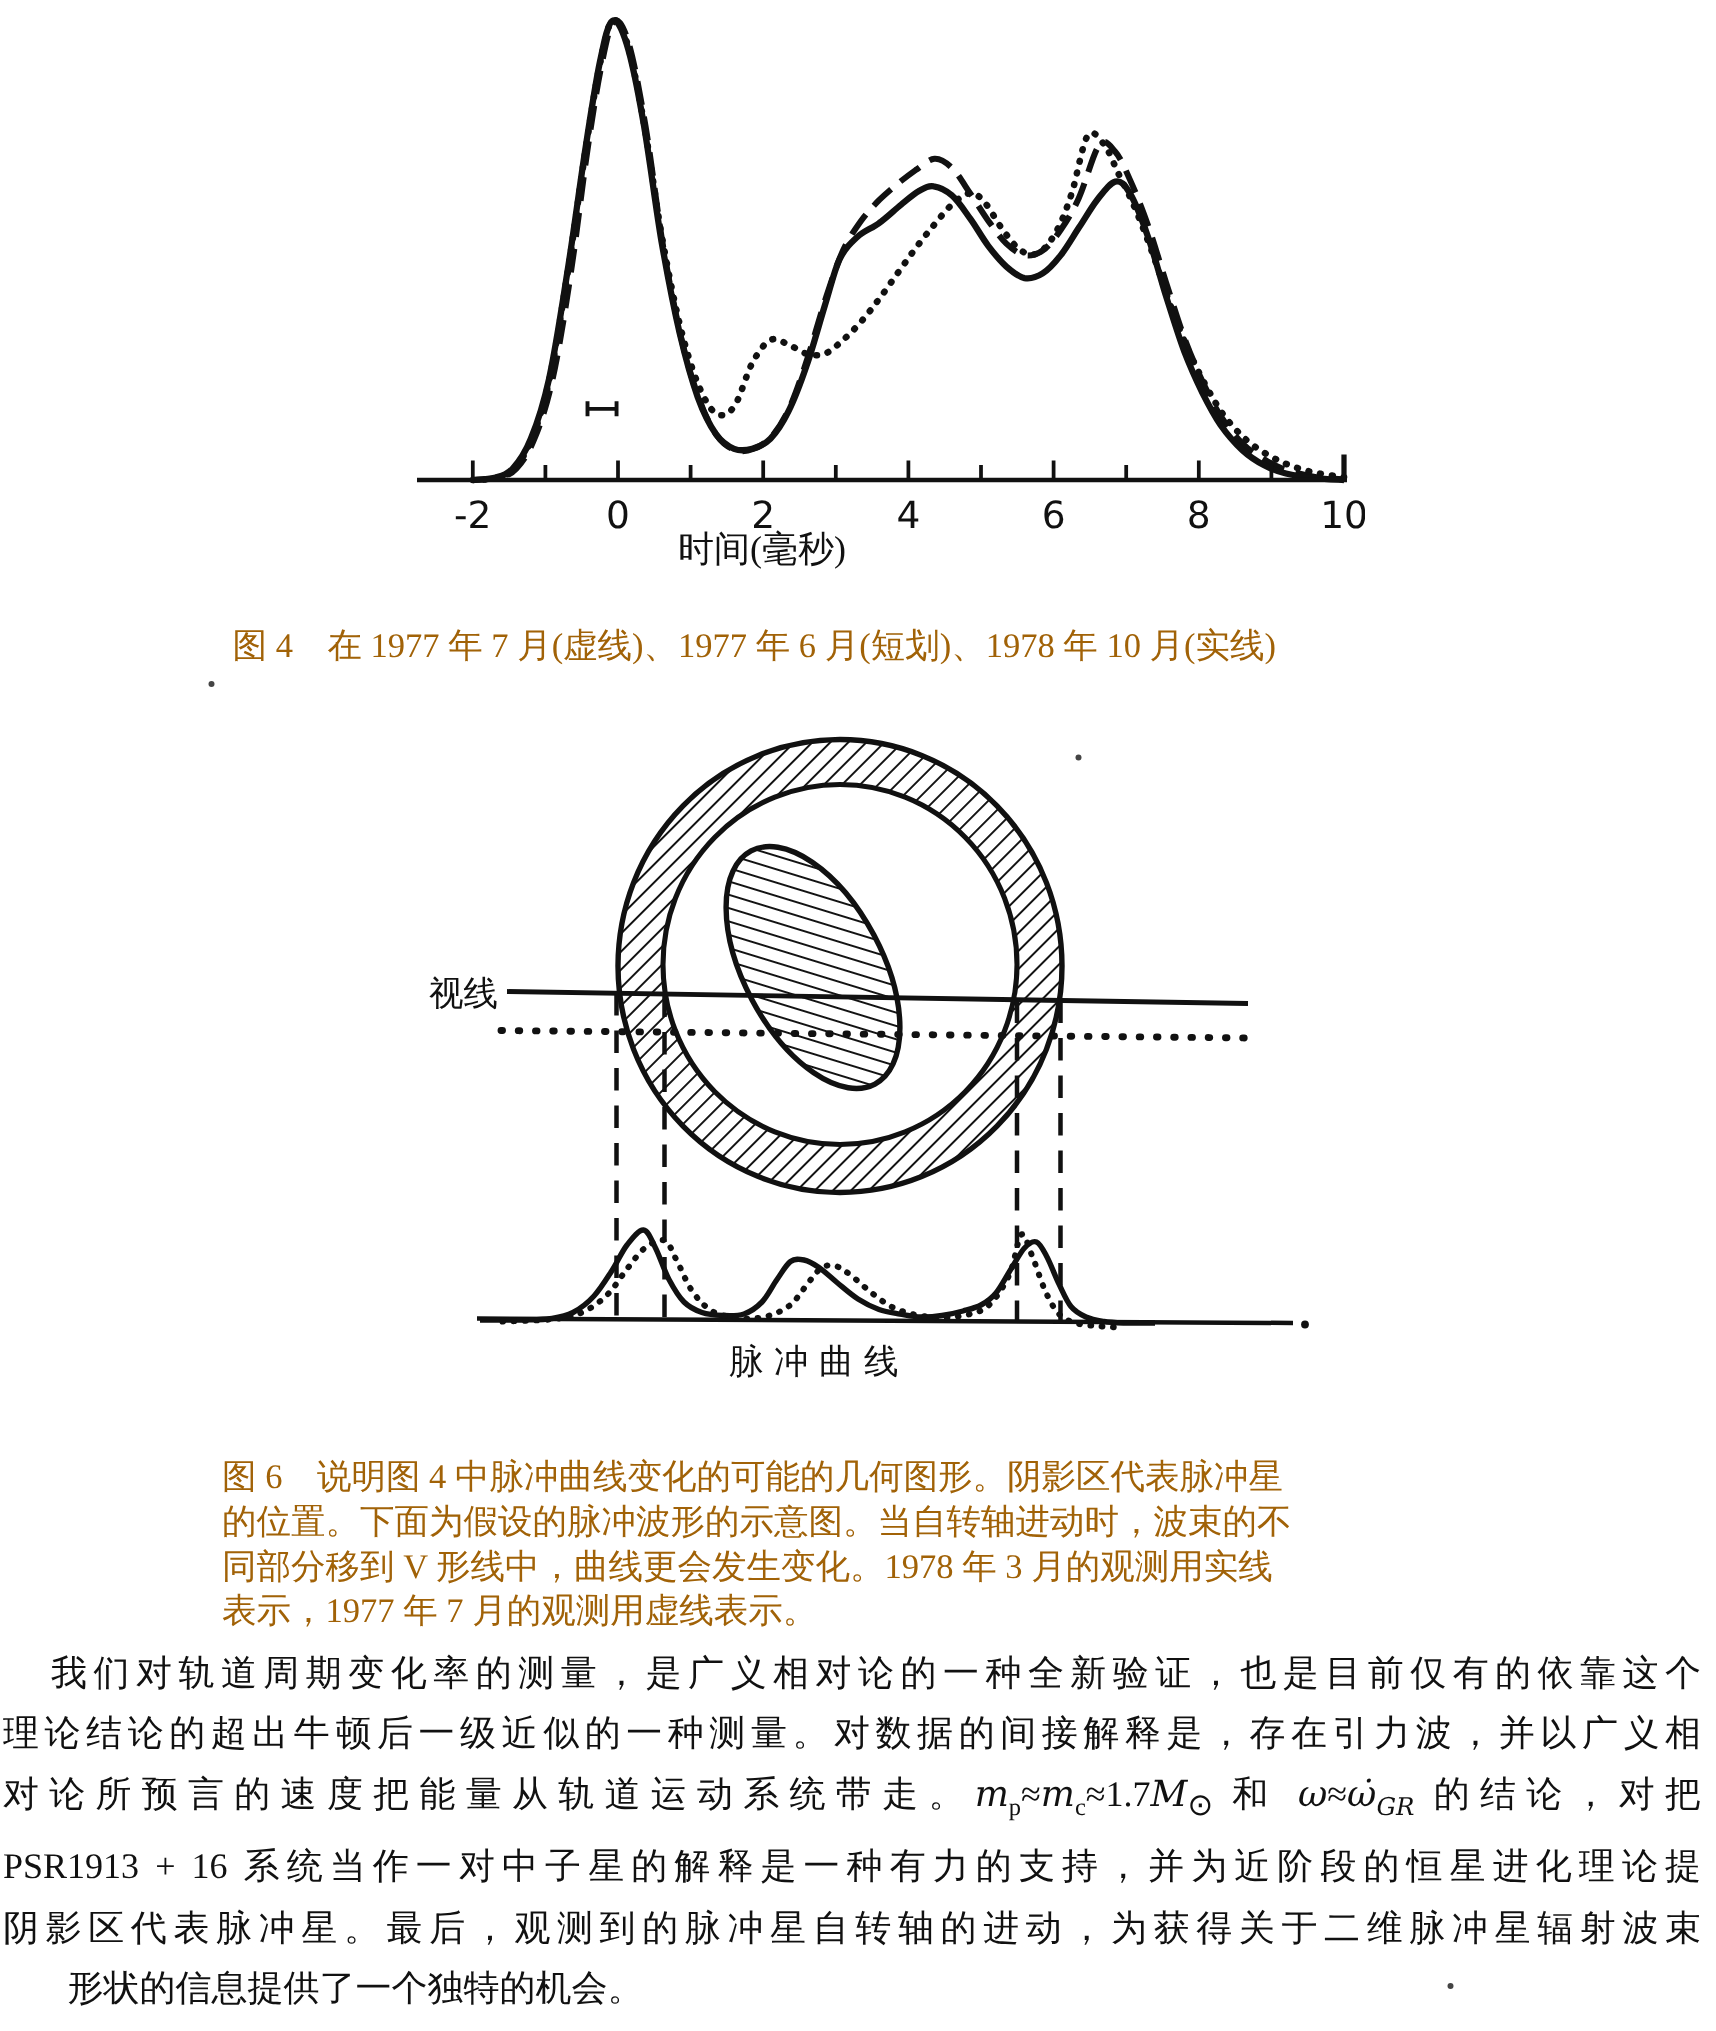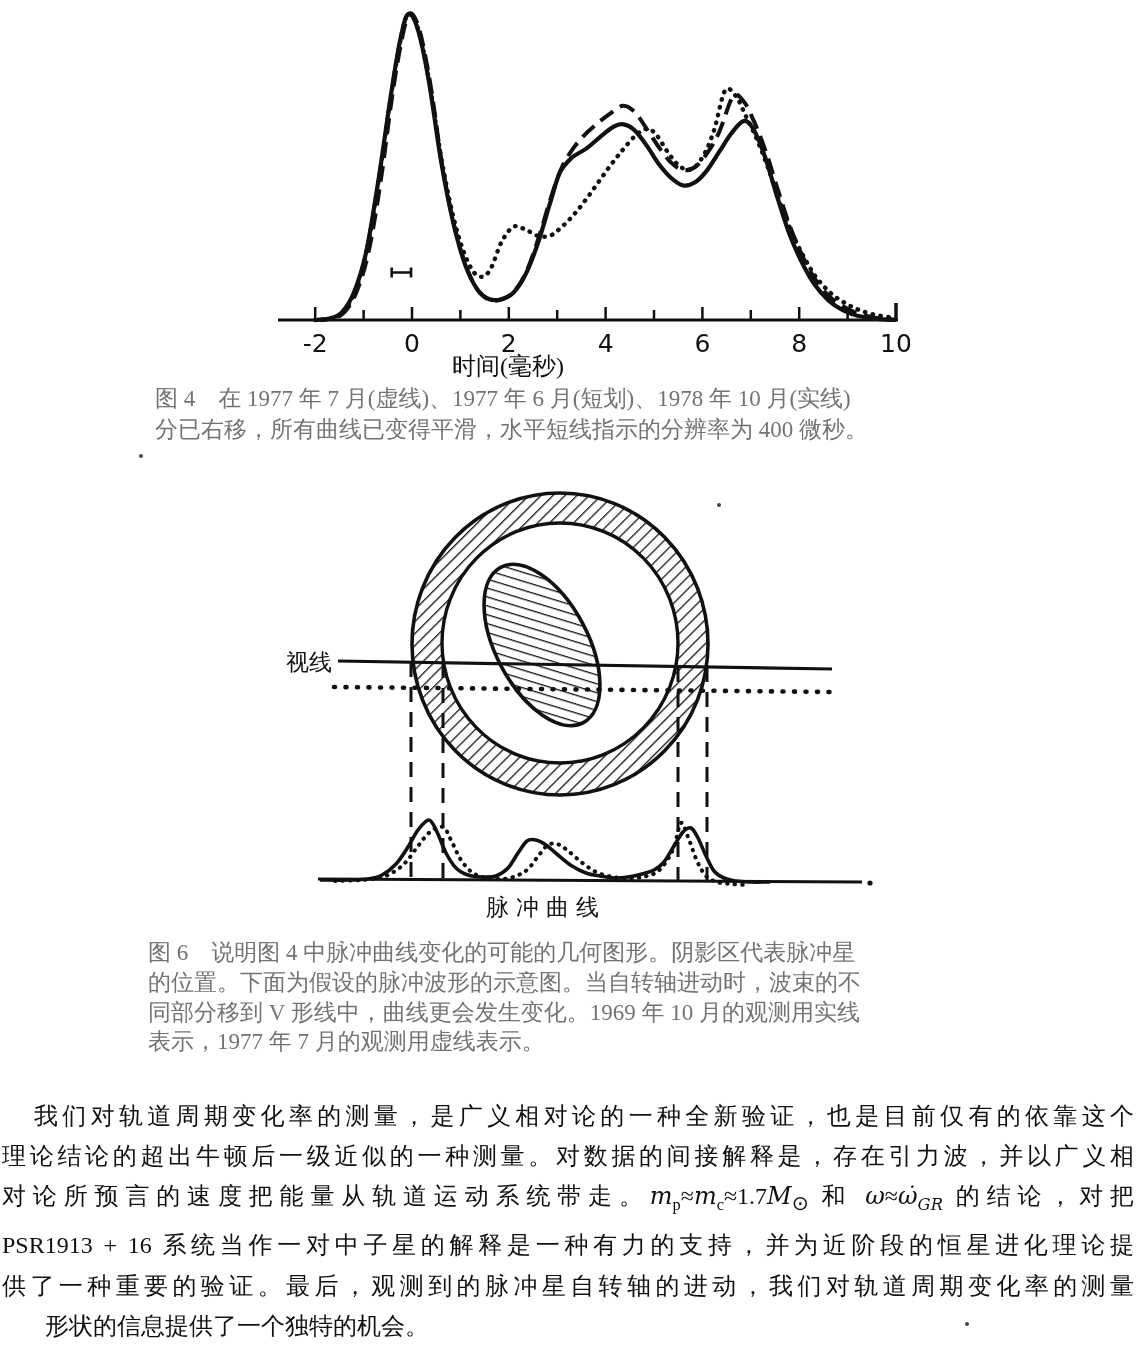--- a/index.html
+++ b/index.html
@@ -2,21 +2,21 @@
 <html><head>
 <meta charset="utf-8">
 <style>
   html,body{margin:0;padding:0;background:#ffffff;}
   #page{position:relative;width:1144px;height:1354px;background:#ffffff;color:#111;
         font-family:"Liberation Serif",serif;overflow:hidden;}
   svg text{fill:#111;}
   .tick-label{font-family:"DejaVu Sans",sans-serif;font-size:25px;}
   .axis-title{font-size:24px;}
   .cjk-label{font-size:23px;}
-  .caption{position:absolute;font-size:23px;line-height:30.5px;color:#737373;}
+  .caption{position:absolute;font-size:23px;line-height:30.5px;color:#a16207;margin-top:32px;}
   .caption .cap-line{white-space:nowrap;}
   .bodytext{position:absolute;left:2px;top:1096px;width:1132px;font-size:24px;line-height:40.2px;color:#111;}
   .body-line{white-space:nowrap;text-align:justify;text-align-last:justify;}
   .body-line.indent{text-indent:32px;}
   .body-line.last{text-align-last:left;margin-left:43px;}
   .mi{font-style:italic;font-family:"DejaVu Serif",serif;}
   sub{font-size:0.68em;}
   .speck{position:absolute;width:4px;height:4px;border-radius:50%;background:#444;}
 </style>
 </head>
@@ -50,21 +50,20 @@
         <text x="569.2" y="352" text-anchor="middle" class="tick-label">8</text>
         <line x1="617.5999999999999" x2="617.5999999999999" y1="320" y2="310" stroke="#111" stroke-width="2.5"></line>
         <line x1="666" x2="666" y1="320" y2="303" stroke="#111" stroke-width="3.5"></line>
         <text x="666" y="352" text-anchor="middle" class="tick-label">10</text>
       </g>
     <text class="axis-title" x="278" y="374" text-anchor="middle">时间(毫秒)</text>
   </svg>
 
   <div class="caption" style="left:155px;top:384px;width:900px;">
     <div class="cap-line">图 4　在 1977 年 7 月(虚线)、1977 年 6 月(短划)、1978 年 10 月(实线)</div>
-    <div class="cap-line">分已右移，所有曲线已变得平滑，水平短线指示的分辨率为 400 微秒。</div>
   </div>
 
   <svg id="fig5" style="position:absolute;left:250px;top:485px;" width="640" height="455" viewBox="0 0 640 455">
     <defs>
       <pattern id="hatch" patternUnits="userSpaceOnUse" width="8.5" height="8.5" patternTransform="rotate(45)">
         <line x1="0" y1="0" x2="0" y2="8.5" stroke="#111" stroke-width="2.6"></line>
       </pattern>
     </defs>
 
     <path fill-rule="evenodd" fill="url(#hatch)" d="M458 159 A148 151 0 1 0 162 159 A148 151 0 1 0 458 159 Z
@@ -86,31 +85,31 @@
     <line x1="68" y1="394" x2="612" y2="397" stroke="#111" stroke-width="3"></line>
     <circle cx="620" cy="398" r="2.6" fill="#111"></circle>
     <path id="f5-solid" fill="none" stroke="#111" stroke-width="3.6" d="M70.0 395.0C75.0 395.0 92.0 395.2 100.0 395.0C108.0 394.8 112.7 394.8 118.0 394.0C123.3 393.2 127.3 392.5 132.0 390.0C136.7 387.5 141.7 383.7 146.0 379.0C150.3 374.3 154.3 367.7 158.0 362.0C161.7 356.3 164.5 349.5 168.0 345.0C171.5 340.5 175.8 334.7 179.0 335.0C182.2 335.3 184.2 341.5 187.0 347.0C189.8 352.5 192.8 362.0 196.0 368.0C199.2 374.0 202.3 379.3 206.0 383.0C209.7 386.7 213.7 388.5 218.0 390.0C222.3 391.5 227.3 391.8 232.0 392.0C236.7 392.2 241.7 392.5 246.0 391.0C250.3 389.5 254.3 386.8 258.0 383.0C261.7 379.2 264.8 372.5 268.0 368.0C271.2 363.5 274.0 358.2 277.0 356.0C280.0 353.8 282.8 354.3 286.0 355.0C289.2 355.7 292.3 357.5 296.0 360.0C299.7 362.5 303.7 366.5 308.0 370.0C312.3 373.5 317.3 378.0 322.0 381.0C326.7 384.0 331.3 386.3 336.0 388.0C340.7 389.7 345.3 390.2 350.0 391.0C354.7 391.8 359.3 392.8 364.0 393.0C368.7 393.2 373.3 392.7 378.0 392.0C382.7 391.3 387.7 390.2 392.0 389.0C396.3 387.8 400.3 387.0 404.0 385.0C407.7 383.0 410.7 381.0 414.0 377.0C417.3 373.0 420.8 366.0 424.0 361.0C427.2 356.0 430.2 350.0 433.0 347.0C435.8 344.0 438.5 342.0 441.0 343.0C443.5 344.0 445.5 348.3 448.0 353.0C450.5 357.7 453.3 365.5 456.0 371.0C458.7 376.5 461.0 382.3 464.0 386.0C467.0 389.7 470.3 391.3 474.0 393.0C477.7 394.7 481.7 395.3 486.0 396.0C490.3 396.7 494.3 396.8 500.0 397.0C505.7 397.2 516.7 397.0 520.0 397.0"></path>
     <path id="f5-dotted" fill="none" stroke="#111" stroke-width="4" stroke-dasharray="0.5 7" stroke-linecap="round" d="M85.0 396.0C89.5 395.8 104.8 395.5 112.0 395.0C119.2 394.5 123.0 394.2 128.0 393.0C133.0 391.8 137.3 390.7 142.0 388.0C146.7 385.3 151.7 381.5 156.0 377.0C160.3 372.5 164.0 366.0 168.0 361.0C172.0 356.0 175.8 350.2 180.0 347.0C184.2 343.8 189.5 340.7 193.0 342.0C196.5 343.3 198.0 349.5 201.0 355.0C204.0 360.5 207.3 369.5 211.0 375.0C214.7 380.5 218.7 385.0 223.0 388.0C227.3 391.0 232.2 392.0 237.0 393.0C241.8 394.0 247.2 394.3 252.0 394.0C256.8 393.7 261.7 392.7 266.0 391.0C270.3 389.3 274.2 387.5 278.0 384.0C281.8 380.5 285.7 374.0 289.0 370.0C292.3 366.0 295.0 361.8 298.0 360.0C301.0 358.2 303.8 358.2 307.0 359.0C310.2 359.8 313.2 362.2 317.0 365.0C320.8 367.8 325.5 372.5 330.0 376.0C334.5 379.5 339.3 383.5 344.0 386.0C348.7 388.5 353.3 389.8 358.0 391.0C362.7 392.2 367.5 392.7 372.0 393.0C376.5 393.3 380.8 393.3 385.0 393.0C389.2 392.7 393.3 392.0 397.0 391.0C400.7 390.0 403.8 389.3 407.0 387.0C410.2 384.7 413.2 381.2 416.0 377.0C418.8 372.8 421.5 368.5 424.0 362.0C426.5 355.5 428.7 339.7 431.0 338.0C433.3 336.3 435.3 345.7 438.0 352.0C440.7 358.3 444.0 369.5 447.0 376.0C450.0 382.5 452.7 387.5 456.0 391.0C459.3 394.5 462.8 395.7 467.0 397.0C471.2 398.3 476.2 398.5 481.0 399.0C485.8 399.5 493.5 399.8 496.0 400.0"></path>
     <text x="296" y="430" font-size="23" text-anchor="middle" letter-spacing="7" class="cjk-label">脉冲曲线</text>
   </svg>
 
   <div class="caption" style="left:148px;top:938px;width:910px;line-height:29.8px;">
     <div class="cap-line">图 6　说明图 4 中脉冲曲线变化的可能的几何图形。阴影区代表脉冲星</div>
     <div class="cap-line">的位置。下面为假设的脉冲波形的示意图。当自转轴进动时，波束的不</div>
-    <div class="cap-line">同部分移到 V 形线中，曲线更会发生变化。1969 年 10 月的观测用实线</div>
+    <div class="cap-line">同部分移到 V 形线中，曲线更会发生变化。1978 年 3 月的观测用实线</div>
     <div class="cap-line">表示，1977 年 7 月的观测用虚线表示。</div>
   </div>
 
   <div class="bodytext">
     <div class="body-line indent">我们对轨道周期变化率的测量，是广义相对论的一种全新验证，也是目前仅有的依靠这个</div>
     <div class="body-line">理论结论的超出牛顿后一级近似的一种测量。对数据的间接解释是，存在引力波，并以广义相</div>
     <div class="body-line">
       <span>对论所预言的速度把能量从轨道运动系统带走。</span><span class="mi">m</span><sub>p</sub><span>≈</span><span class="mi">m</span><sub>c</sub><span>≈1.7</span><span class="mi">M</span><sub style="font-size:0.85em">⊙</sub><span> 和 </span><span class="mi">ω</span><span>≈</span><span class="mi">ω̇</span><sub class="mi">GR</sub><span> 的结论，对把</span>
     </div>
     <div class="body-line">PSR1913 + 16 系统当作一对中子星的解释是一种有力的支持，并为近阶段的恒星进化理论提</div>
-    <div class="body-line">供了一种重要的验证。最后，观测到的脉冲星自转轴的进动，我们对轨道周期变化率的测量</div>
+    <div class="body-line">阴影区代表脉冲星。最后，观测到的脉冲星自转轴的进动，为获得关于二维脉冲星辐射波束</div>
     <div class="body-line last">形状的信息提供了一个独特的机会。</div>
   </div>
 
   <div class="speck" style="left:139px;top:454px;"></div>
   <div class="speck" style="left:717px;top:503px;"></div>
   <div class="speck" style="left:965px;top:1322px;"></div>
 </div>
 
 </body></html>

